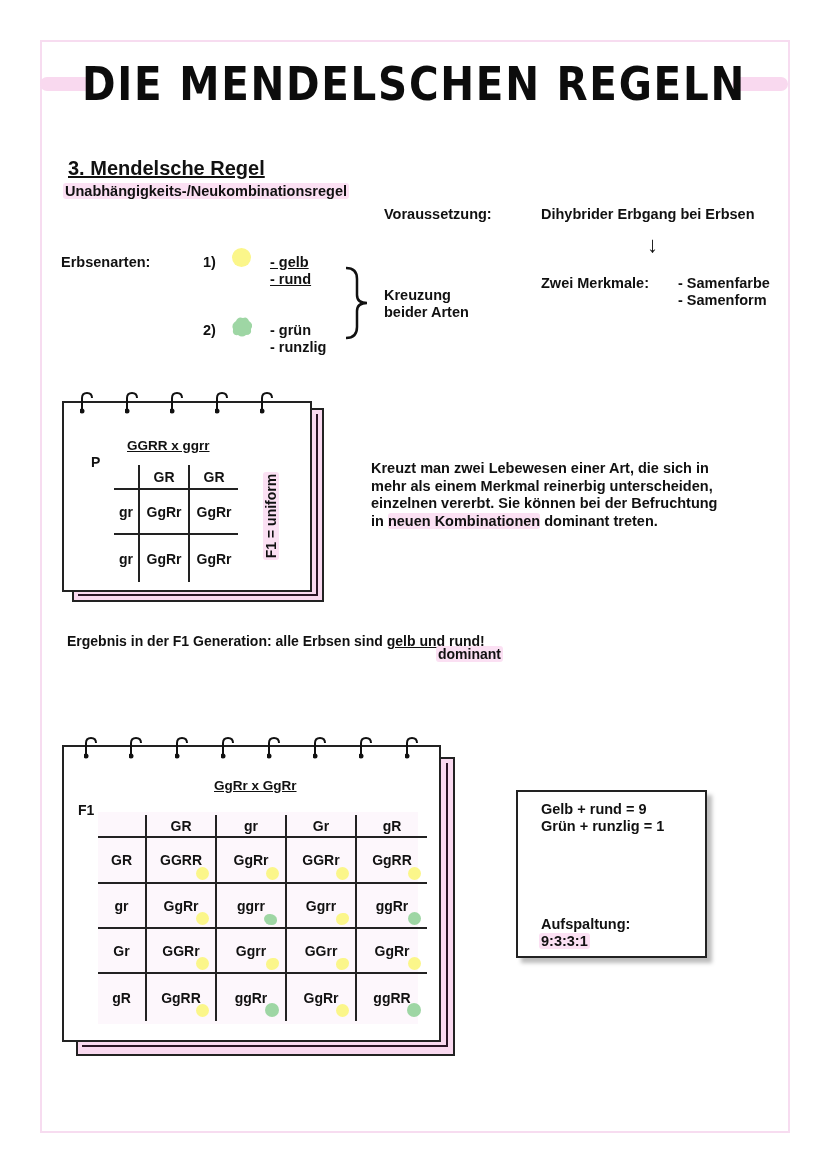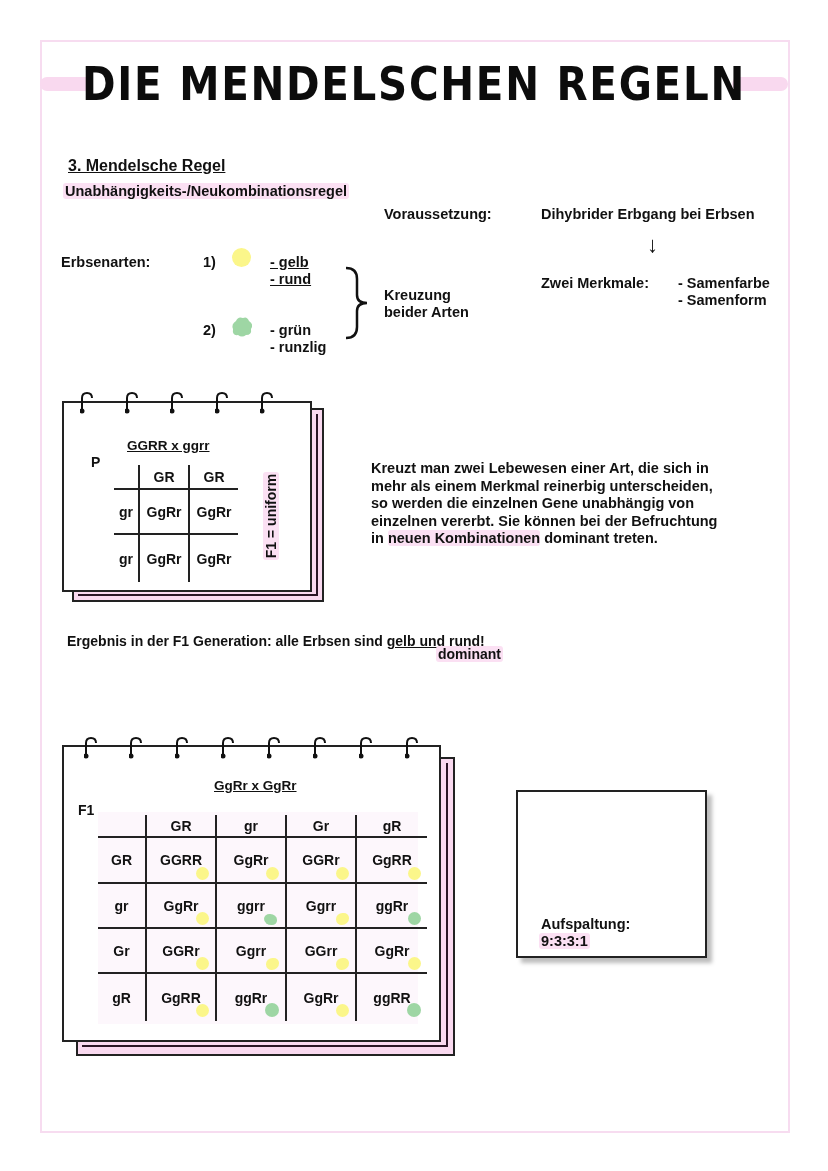--- a/index.html
+++ b/index.html
@@ -33,21 +33,21 @@
 </style>
 </head>
 <body>
 
 <div class="page-frame"></div>
 
 <div class="title-bar" style="left:40px;width:52px;"></div>
 <div class="title-bar" style="left:732px;width:56px;"></div>
 <div class="title">DIE MENDELSCHEN REGELN</div>
 
-<div class="abs b u" style="left:68px;top:157px;font-size:16px;">3. Mendelsche Regel</div>
+<div class="abs b u" style="left:68px;top:157px;font-size:20px;">3. Mendelsche Regel</div>
 <div class="abs b hl" style="left:63px;top:183px;font-size:14.5px;">Unabhängigkeits-/Neukombinationsregel</div>
 
 <div class="abs b fs15" style="left:384px;top:206px;">Voraussetzung:</div>
 <div class="abs b fs15" style="left:541px;top:206px;">Dihybrider Erbgang bei Erbsen</div>
 <div class="abs b" style="left:647px;top:232px;font-size:22px;">↓</div>
 <div class="abs b fs15" style="left:541px;top:275px;">Zwei Merkmale:</div>
 <div class="abs b fs15" style="left:678px;top:275px;line-height:17px;">
   <div>- Samenfarbe</div>
   <div>- Samenform</div>
 </div>
@@ -122,21 +122,20 @@
   </tr>
 </tbody>
   </table>
 <div class="abs b" style="left:222px;top:507px;width:100px;height:18px;font-size:14px;transform:rotate(-90deg);text-align:center;">
   <span class="hl">F1 = uniform</span>
 </div>
 
 <div class="abs b fs15" style="left:371px;top:460px;line-height:17.5px;">
   <div>Kreuzt man zwei Lebewesen einer Art, die sich in</div>
   <div>mehr als einem Merkmal reinerbig unterscheiden,</div>
-  <div>so werden die einzelnen Gene unabhängig von</div>
   <div>einzelnen vererbt. Sie können bei der Befruchtung</div>
   <div><span>in </span><span class="hl" style="padding:0;">neuen Kombinationen</span><span> dominant treten.</span></div>
 </div>
 
 <div class="abs b" style="left:67px;top:620px;font-size:14px;white-space:pre;margin-top:13px;"><span>Ergebnis in der F1 Generation: alle Erbsen sind </span><span class="u">gelb und rund!</span></div>
 <div class="abs b" style="left:436px;top:646px;font-size:14px;"><span class="hl">dominant</span></div>
 
 <div class="pad-back" style="left:76px;top:757px;width:379px;height:299px;">
   <div class="inner" style="left:4px;top:4px;right:5px;bottom:7px;border-top:none;border-left:none;"></div>
 </div>
@@ -213,15 +212,19 @@
     <td style="border-right:2px solid #222;">gR</td>
     <td style="border-right:2px solid #222;"><span>GgRR</span><span class="dot yellow" style="right:6px;bottom:4px;width:13px;height:13px;"></span></td>
     <td style="border-right:2px solid #222;"><span>ggRr</span><span class="dot green" style="right:6px;bottom:4px;width:14px;height:14px;"></span></td>
     <td style="border-right:2px solid #222;"><span>GgRr</span><span class="dot yellow" style="right:6px;bottom:4px;width:13px;height:13px;"></span></td>
     <td><span>ggRR</span><span class="dot green" style="right:6px;bottom:4px;width:14px;height:14px;"></span></td>
   </tr>
 </tbody>
   </table>
 
 <div class="result-box">
+  <div style="position:absolute;left:23px;top:9px;">
+    <div>Gelb + rund = 9</div>
+    <div>Grün + runzlig = 1</div>
+  </div>
   <div style="position:absolute;left:23px;top:124px;">Aufspaltung:</div>
   <div style="position:absolute;left:21px;top:141px;"><span class="hl">9:3:3:1</span></div>
 </div>
 
 </body></html>

